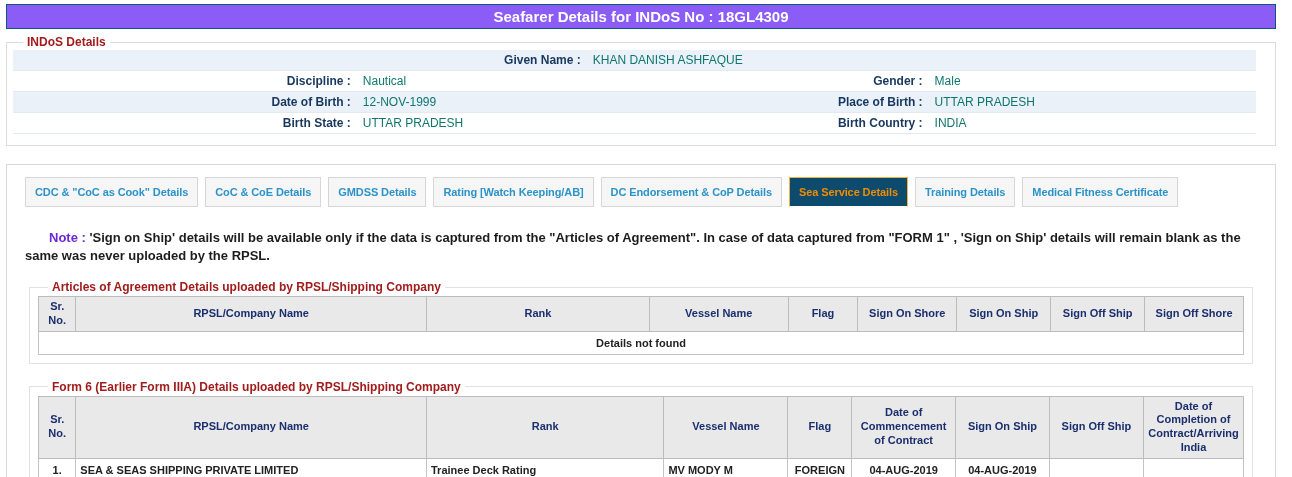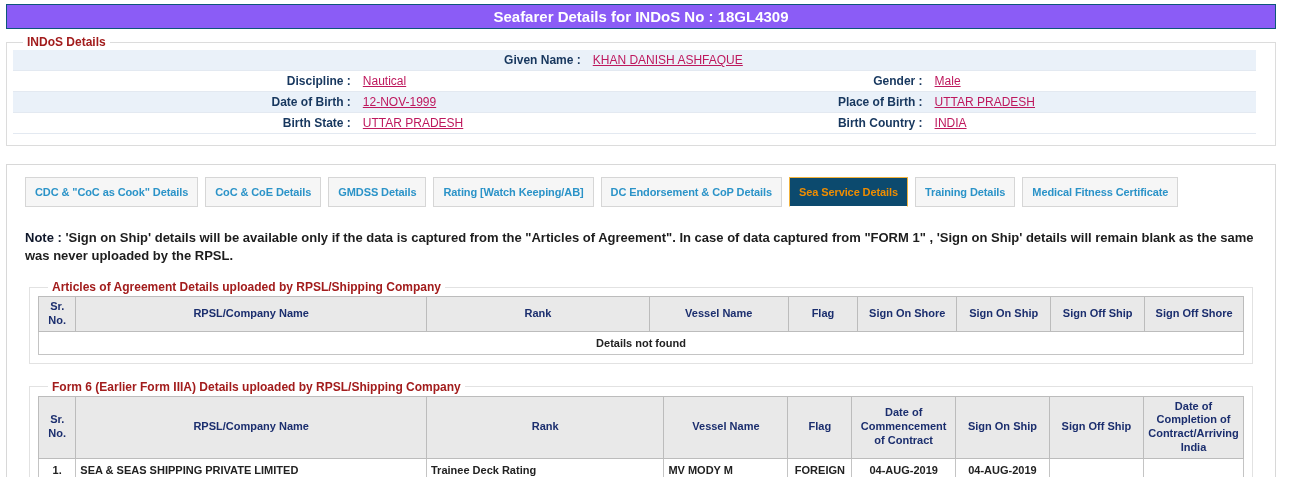--- a/index.html
+++ b/index.html
@@ -42,21 +42,21 @@
   .detail-row {
     display: flex;
     align-items: center;
     min-height: 21px;
     font-size: 12px;
     border-bottom: 1px solid #e3e9f1;
     background: #ffffff;
   }
   .detail-row.alt { background: #eaf1f9; }
   .dl { font-weight: bold; color: #17375e; text-align: right; padding-right: 4px; }
-  .dv { color: #be185d; text-align: left; padding-left: 8px; text-decoration: underline; }
+  .dv { color: #0f766e; text-align: left; padding-left: 8px; }
   .dl1 { width: 27.5%; }
   .dv1 { width: 23%; }
   .dl2 { width: 23%; }
   .dv2 { width: 26.5%; }
   .fs-bottom-pad { height: 6px; }
 
   
   .tab-panel {
     margin-top: 18px;
     border: 1px solid #d8d8d8;
@@ -89,21 +89,21 @@
   }
 
   
   .note {
     margin: 22px 6px 0 6px;
     font-size: 13px;
     font-weight: bold;
     color: #1d1d1d;
     line-height: 1.35;
   }
-  .note .note-prefix { color: #0f172a; }
+  .note .note-prefix { color: #6d28d9; margin-left: 24px; }
 
   
   .table-fieldset { margin: 16px 10px 0 10px; border: 1px solid #e2e2e2; padding: 2px 8px 8px 8px; }
   table.data {
     width: 100%;
     border-collapse: collapse;
     table-layout: fixed;
   }
   table.data th {
     background: #e9e9e9;

